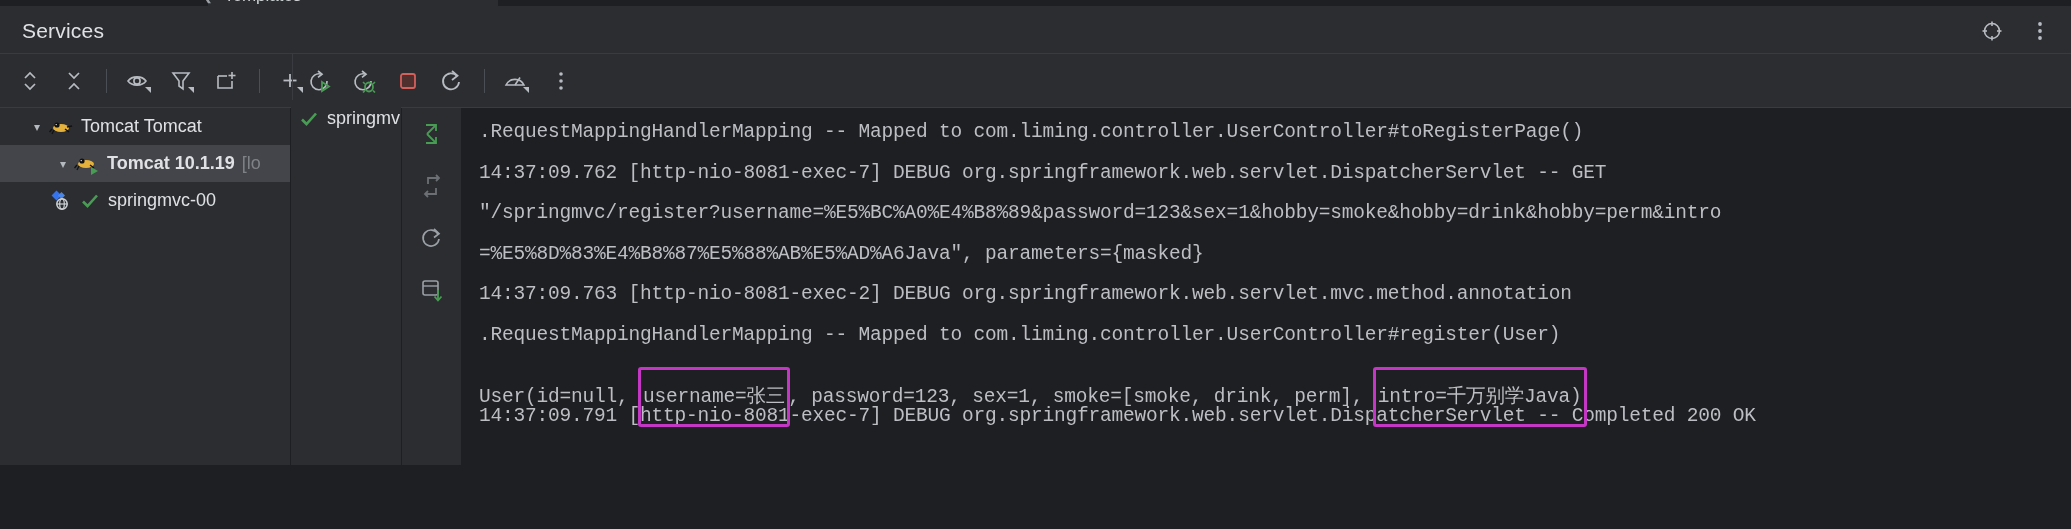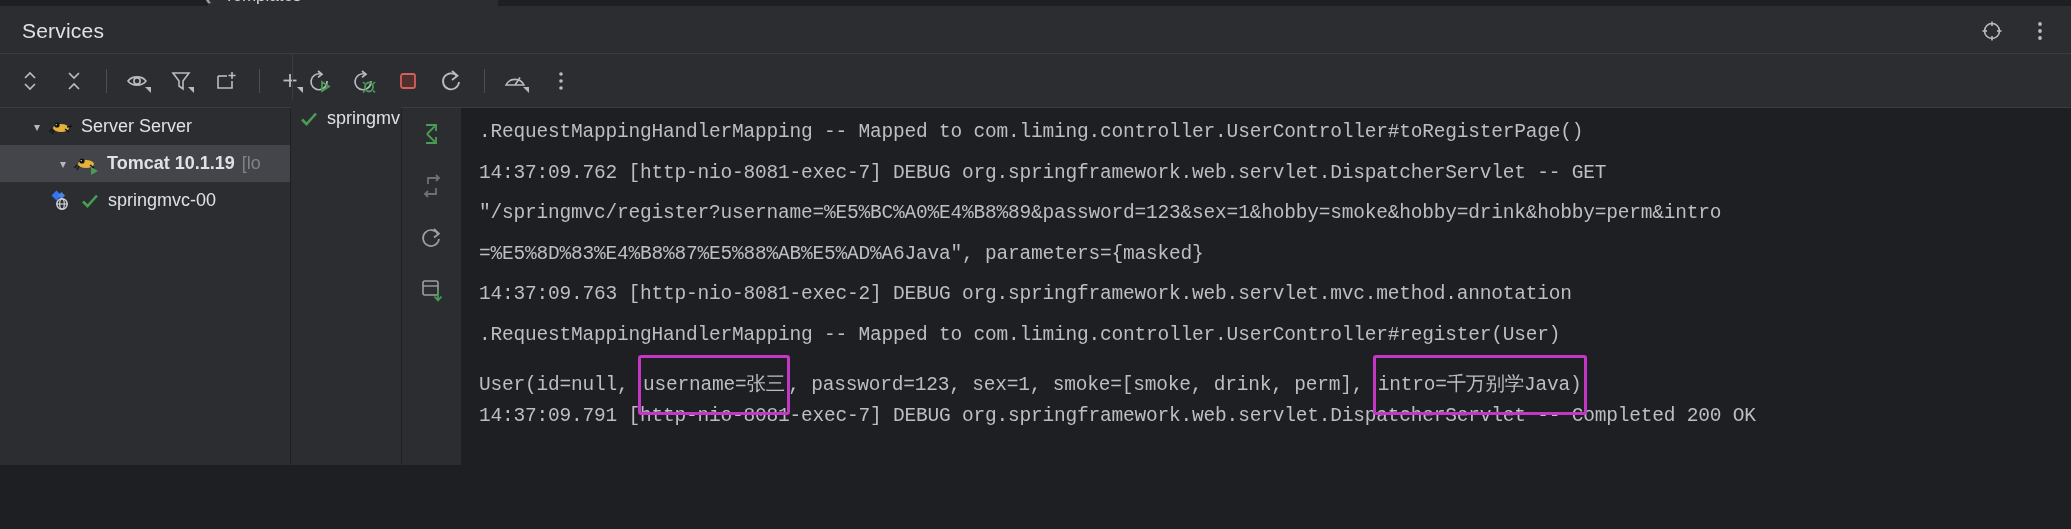--- a/index.html
+++ b/index.html
@@ -270,21 +270,21 @@
     letter-spacing: -0.2px;
   }
 
   
   .hl {
     display: inline-block;
     position: relative;
     border: 3px solid #c436c4;
     border-radius: 3px;
     padding: 12px 2px;
-    margin: 0 -2px;
+    margin: 12px -2px;
     line-height: 30px;
     vertical-align: middle;
   }
 
   
   .watermark {
     position: absolute;
     right: 28px;
     bottom: 10px;
     font-family: "Liberation Sans", sans-serif;
@@ -455,21 +455,21 @@
         <svg width="26" height="20" viewBox="0 0 26 20">
           <ellipse cx="13" cy="11" rx="8" ry="4" fill="#e3b13c"></ellipse>
           <circle cx="9" cy="8" r="2.6" fill="#111"></circle>
           <circle cx="8.2" cy="7.6" r="0.7" fill="#fff"></circle>
           <path d="M4 12 L1.5 15" stroke="#111" stroke-width="1.3" fill="none"></path>
           <path d="M6 13 L4 17" stroke="#111" stroke-width="1.3" fill="none"></path>
           <path d="M17 12 L21 15" stroke="#111" stroke-width="1.3" fill="none"></path>
           <path d="M19 10 L24 9" stroke="#111" stroke-width="1.3" fill="none"></path>
         </svg>
       </span>
-      <span class="tree-label">Server Server</span>
+      <span class="tree-label">Tomcat Tomcat</span>
     </div>
 
     <div class="tree-row selected" style="padding-left:52px;">
       <span class="tw-arrow">▾</span>
       <span class="tomcat-ico">
         <svg width="28" height="22" viewBox="0 0 28 22">
           <ellipse cx="12" cy="10" rx="8" ry="4" fill="#e3b13c"></ellipse>
           <circle cx="8" cy="7" r="2.6" fill="#111"></circle>
           <circle cx="7.2" cy="6.6" r="0.7" fill="#fff"></circle>
           <path d="M3 11 L0.5 14" stroke="#111" stroke-width="1.3" fill="none"></path>

